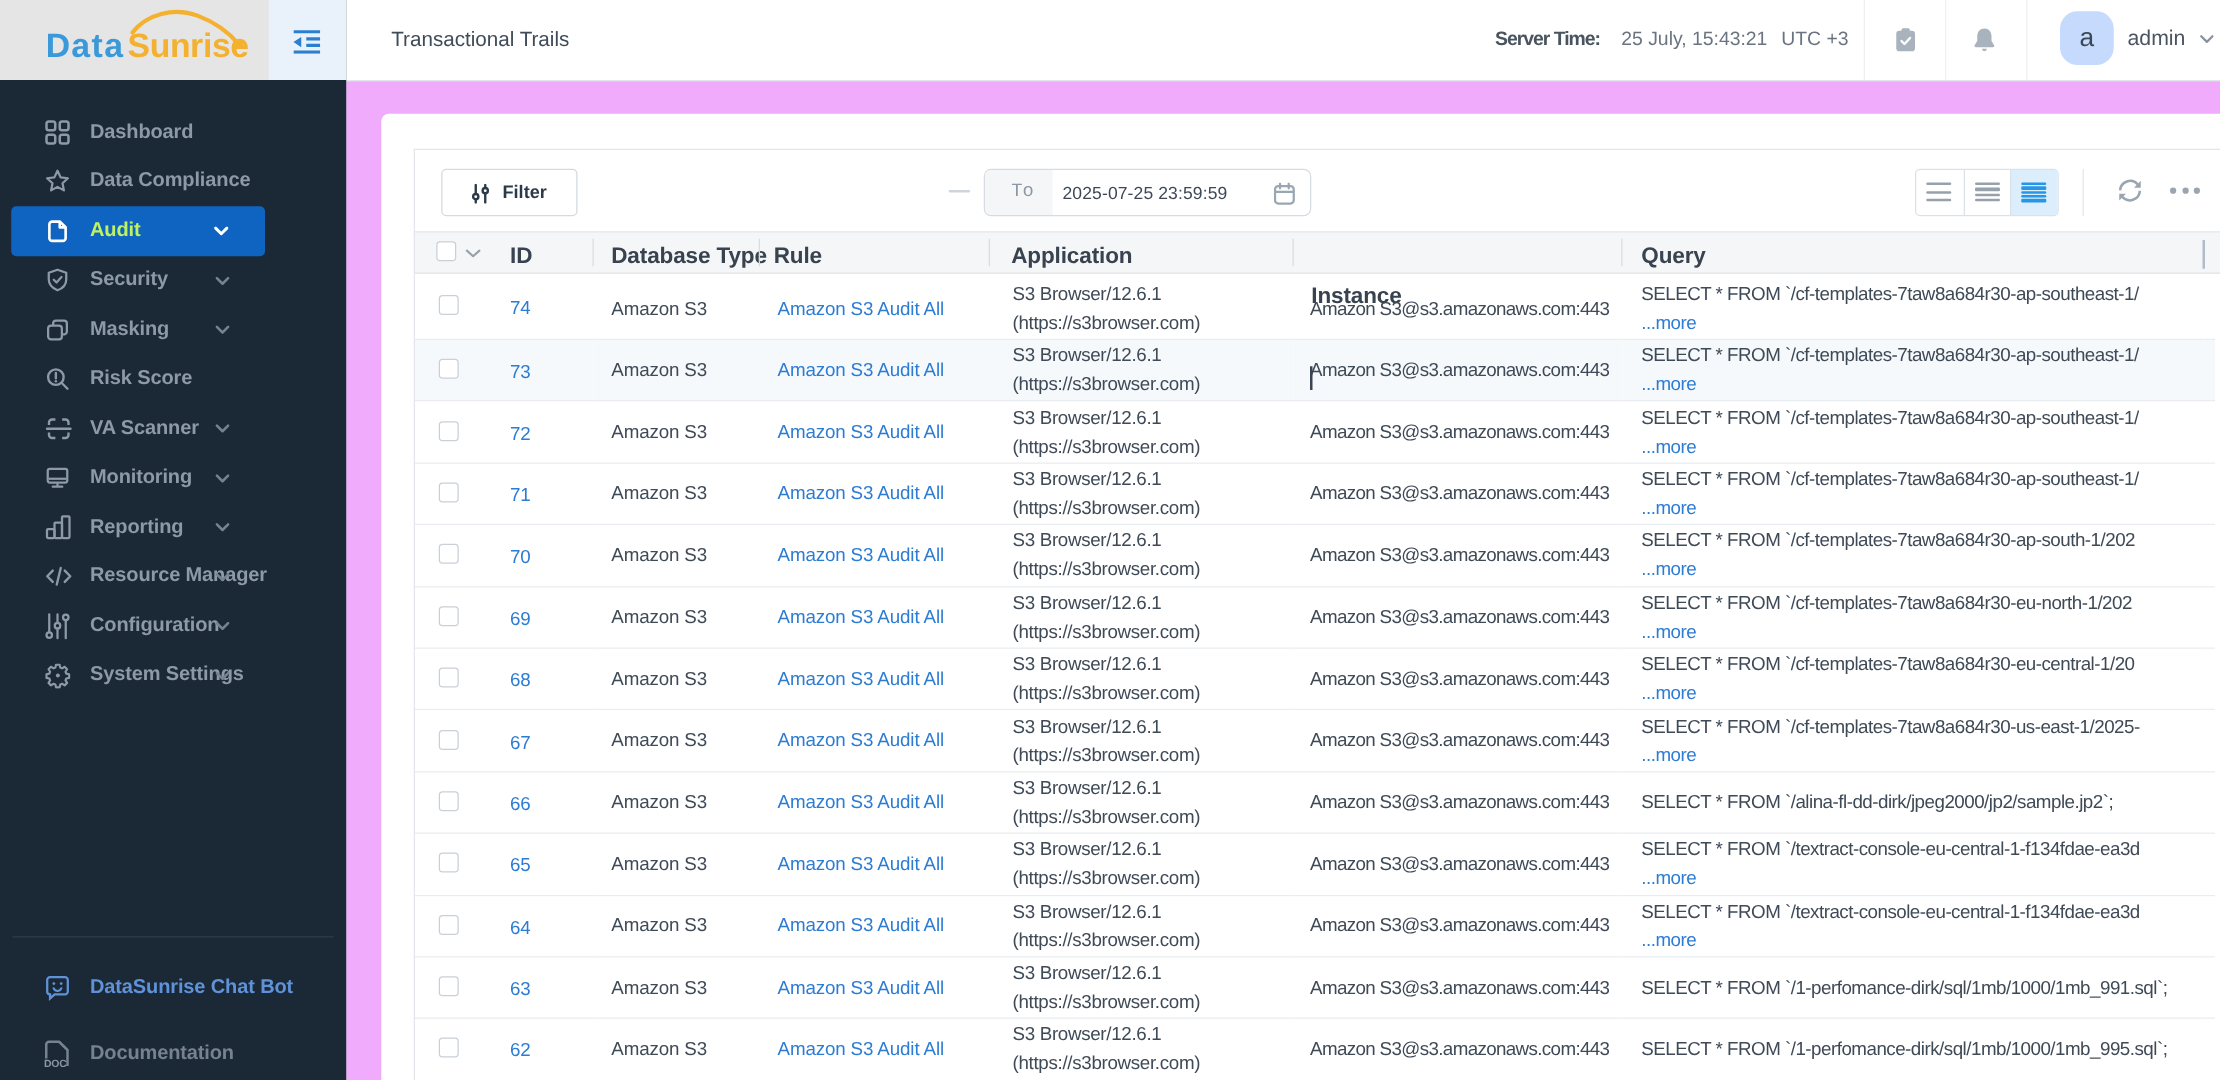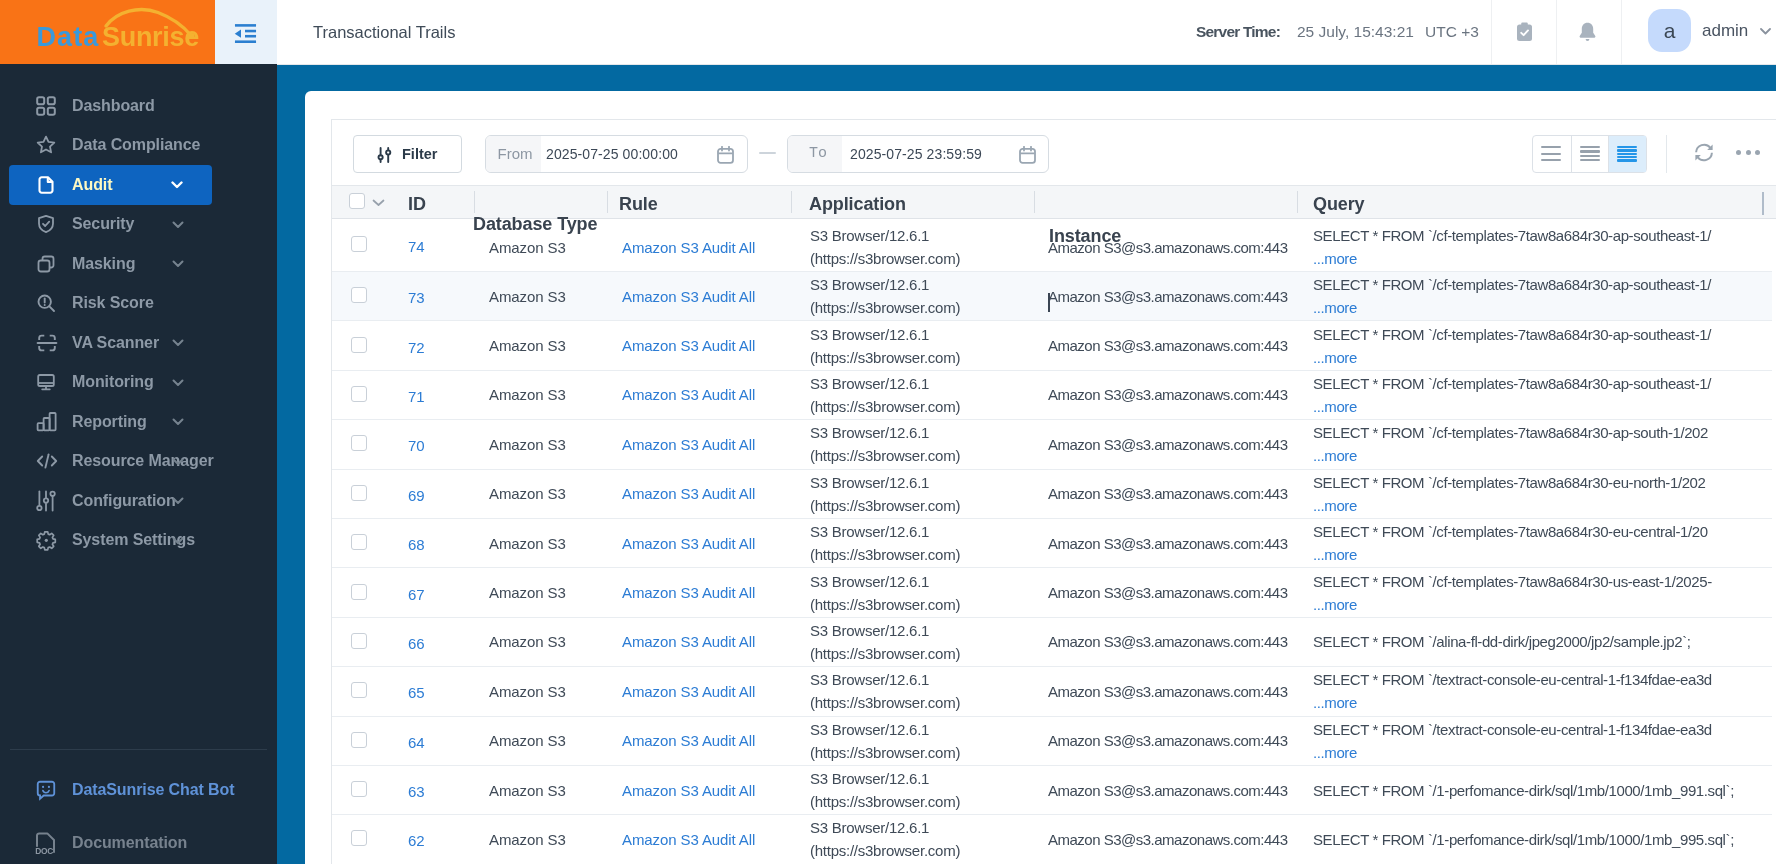--- a/index.html
+++ b/index.html
@@ -1,36 +1,36 @@
 <!DOCTYPE html>
 <html><head><meta charset="utf-8">
 <style>
 * { margin:0; padding:0; box-sizing:border-box; }
 html,body { width:1776px; height:864px; overflow:hidden; font-family:"Liberation Sans",sans-serif; background:#eef1f4; }
 #sidebar { position:absolute; left:0; top:0; width:277px; height:864px; background:#1b2937; z-index:5; }
-#logo { position:absolute; left:0; top:0; width:277px; height:64px; background:#f97316; }
+#logo { position:absolute; left:0; top:0; width:277px; height:64px; background:#e5e5e5; }
 #toggle { position:absolute; right:0; top:0; width:62px; height:64px; background:#e9f2fa; }
 #menu { position:absolute; top:86px; left:0; width:220px; }
 .mi { position:relative; height:39.5px; display:flex; align-items:center; }
 .mic { position:absolute; left:36px; width:22px; display:flex; align-items:center; }
 .mlb { position:absolute; left:72px; font-size:16px; font-weight:bold; color:#8d99a6; letter-spacing:-0.1px; white-space:nowrap; }
 .mi.active { background:#0e64c0; border-radius:4px; margin:0 8px 0 9px; }
 .mi.active .mic { left:27px; }
-.mi.active .mlb { left:63px; color:#fef9c3; }
+.mi.active .mlb { left:63px; color:#bef264; }
 .mi .chev { position:absolute; right:36px; top:16px; }
 .mi.active .chev { right:29px; }
 #sb-sep { position:absolute; left:10px; right:10px; top:749px; height:1px; background:#2d3c4b; }
 .sbot { position:absolute; left:0; width:277px; height:40px; display:flex; align-items:center; }
 .sbot .mic { position:absolute; left:35px; }
 .sbot .mlb { position:absolute; left:72px; }
 #topbar { position:absolute; left:277px; top:0; width:1499px; height:65px; background:#ffffff; border-bottom:1px solid #e4e7ea; }
 #title { position:absolute; left:36px; top:23px; font-size:16.5px; color:#3f4b58; }
 .hd-divider { position:absolute; top:0; height:64px; width:1px; background:#eef0f2; }
 .stime { position:absolute; top:23px; font-size:15.5px; white-space:nowrap; }
-#main { position:absolute; left:277px; top:65px; width:1499px; height:799px; background:#0369a1; }
+#main { position:absolute; left:277px; top:65px; width:1499px; height:799px; background:#f0abfc; }
 #card { position:absolute; left:28px; top:26px; width:1480px; height:790px; background:#ffffff; border-radius:6px 0 0 0; }
 #wrap { position:absolute; left:54px; top:54px; width:1445px; height:745px; border-top:1px solid #e3e7eb; border-left:1px solid #e3e7eb; background:#ffffff; }
 
 #filterbtn { position:absolute; left:21px; top:15px; width:109px; height:38px; border:1px solid #d3dae0; border-radius:4px; background:#fff; }
 #filterbtn span { position:absolute; left:48px; top:10px; font-size:14.5px; font-weight:bold; color:#2b3a49; }
 .dfield { position:absolute; top:14.5px; height:38.5px; border:1px solid #d6dce2; border-radius:6px; background:#fff; overflow:hidden; }
 .dlabel { position:absolute; left:0; top:0; bottom:0; background:#f5f6f8; color:#8d97a3; font-size:15px; display:flex; align-items:center; }
 .dval { position:absolute; top:10px; font-size:14px; color:#3c4856; letter-spacing:0.1px; }
 .cal { position:absolute; top:10px; }
 #dash-sep { position:absolute; left:427px; top:32px; width:17px; height:2px; background:#cdd4db; border-radius:1px; }
@@ -94,29 +94,20 @@
   <div id="wrap">
     <div id="filterbtn">
       <svg style="position:absolute;left:23px;top:11px;" width="15" height="16" viewBox="0 0 15 16" fill="none">
           <path d="M3.6 1 V8.2 M3.6 12.4 V15" stroke="#2b3a49" stroke-width="1.9" stroke-linecap="round"></path>
           <circle cx="3.6" cy="10.3" r="2.1" stroke="#2b3a49" stroke-width="1.9"></circle>
           <path d="M11.2 1 V3.4 M11.2 7.6 V15" stroke="#2b3a49" stroke-width="1.9" stroke-linecap="round"></path>
           <circle cx="11.2" cy="5.5" r="2.1" stroke="#2b3a49" stroke-width="1.9"></circle>
         </svg>
       <span>Filter</span>
     </div>
-    <div class="dfield" style="left:153px;width:263px;">
-      <div class="dlabel" style="width:55px;padding-left:11.5px;">From</div>
-      <div class="dval" style="left:60px;">2025-07-25 00:00:00</div>
-      <svg class="cal" style="left:231px;" width="17" height="18" viewBox="0 0 17 18" fill="none">
-          <rect x="1" y="2.8" width="15" height="14" rx="2.6" stroke="#9aa6b2" stroke-width="1.8"></rect>
-          <path d="M1.4 7.4 H15.6" stroke="#9aa6b2" stroke-width="1.8"></path>
-          <path d="M5 0.8 V4.6 M12 0.8 V4.6" stroke="#9aa6b2" stroke-width="1.8" stroke-linecap="round"></path>
-        </svg>
-    </div>
     <div id="dash-sep"></div>
     <div class="dfield" style="left:455px;width:262px;">
       <div class="dlabel" style="width:54px;padding-left:21px;font-family:Liberation Mono, monospace;">To</div>
       <div class="dval" style="left:62px;">2025-07-25 23:59:59</div>
       <svg class="cal" style="left:231px;" width="17" height="18" viewBox="0 0 17 18" fill="none">
           <rect x="1" y="2.8" width="15" height="14" rx="2.6" stroke="#9aa6b2" stroke-width="1.8"></rect>
           <path d="M1.4 7.4 H15.6" stroke="#9aa6b2" stroke-width="1.8"></path>
           <path d="M5 0.8 V4.6 M12 0.8 V4.6" stroke="#9aa6b2" stroke-width="1.8" stroke-linecap="round"></path>
         </svg>
     </div>
@@ -151,21 +142,21 @@
         <span style="left:1404px;"></span>
         <span style="left:1413.5px;"></span>
         <span style="left:1423px;"></span>
       </div>
     <div id="thead">
       <span class="cb" style="position:absolute;left:17px;top:7px;"></span>
       <svg style="position:absolute;left:40px;top:13px;" width="13" height="8" viewBox="0 0 13 8" fill="none">
           <path d="M1.5 1.5 L6.5 6 L11.5 1.5" stroke="#97a1ac" stroke-width="1.7" stroke-linecap="round" stroke-linejoin="round"></path>
         </svg>
       <span class="ht" style="left:76px;">ID</span>
-      <span class="ht" style="left:141px;margin-top:20px;">Database Type</span>
+      <span class="ht" style="left:157px;">Database Type</span>
       <span class="ht" style="left:287px;">Rule</span>
       <span class="ht" style="left:477px;">Application</span>
       <span class="ht" style="left:717px;margin-top:32px;">Instance</span>
       <span class="ht" style="left:981px;">Query</span>
       <span class="sep" style="left:142px;"></span>
       <span class="sep" style="left:275px;"></span>
       <span class="sep" style="left:459px;"></span>
       <span class="sep" style="left:702px;"></span>
       <span class="sep" style="left:965px;"></span>
       <span class="sep" style="left:1430px;width:2px;background:#b0bcca;top:6px;height:23px;"></span>

